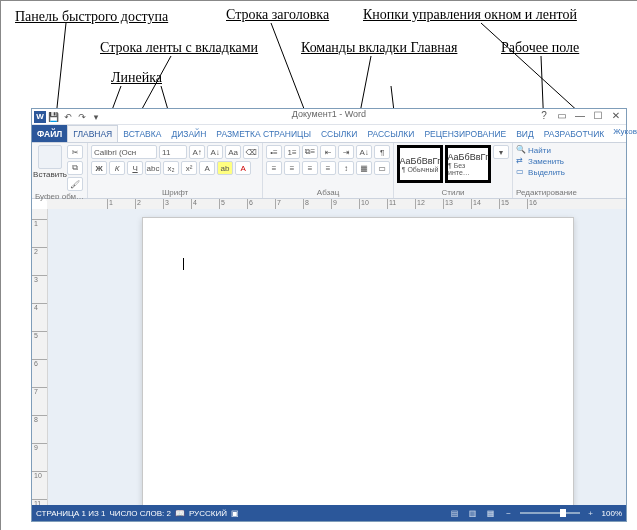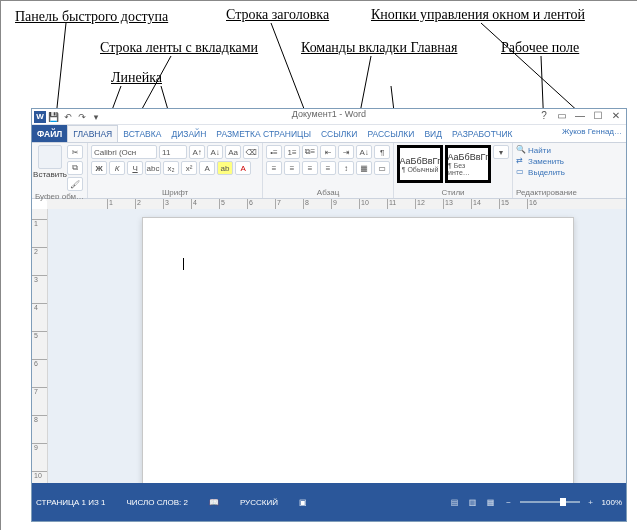--- a/index.html
+++ b/index.html
@@ -42,34 +42,34 @@
   .editing .eico{width:10px;height:10px;display:inline-block}
   .ruler-h{height:13px;background:#f2f2f2;border-bottom:1px solid #d5d5d5;position:relative;margin-left:15px}
   .ruler-h .tick{position:absolute;top:0;height:100%;border-left:1px solid #aaa}
   .ruler-h .num{position:absolute;top:0;font-size:7px;color:#777}
   .workarea{position:absolute;left:0;right:0;top:100px;bottom:14px;background:#e9eff6;overflow:hidden}
   .ruler-v{position:absolute;left:0;top:0;bottom:0;width:15px;background:#f2f2f2;border-right:1px solid #d5d5d5}
   .ruler-v .tick{position:absolute;left:0;width:100%;border-top:1px solid #aaa}
   .ruler-v .num{position:absolute;left:2px;font-size:7px;color:#777}
   .page{position:absolute;left:110px;top:8px;width:430px;height:560px;background:#fff;border:1px solid #c8c8c8;box-shadow:0 2px 6px rgba(0,0,0,.15)}
   .cursor{position:absolute;left:40px;top:40px;width:1px;height:12px;background:#000}
-  .status{position:absolute;left:0;right:0;bottom:0;height:14px;background:#2b579a;color:#fff;display:flex;align-items:center;font-size:8px;padding:12px 4px;gap:21px}
+  .status{position:absolute;left:0;right:0;bottom:0;height:14px;background:#2b579a;color:#fff;display:flex;align-items:center;font-size:8px;padding:1px 4px;gap:4px}
   .status .seg{white-space:nowrap;display:inline-flex;align-items:center;gap:4px}
   .status .right{margin-left:auto;display:flex;align-items:center;gap:4px}
   .status .vbtn{width:14px;height:10px;display:inline-flex;align-items:center;justify-content:center;color:#d9e3f0}
   .status .slider{width:60px;height:2px;background:#8fa9c8;position:relative}
   .status .slider .thumb{position:absolute;left:40px;top:-3px;width:6px;height:8px;background:#fff}
 </style>
 </head>
 <body>
 <div class="stage">
 
 <div class="annot" style="left:14px;top:8px">Панель быстрого доступа</div>
 <div class="annot" style="left:225px;top:6px">Строка заголовка</div>
-<div class="annot" style="left:370px;top:6px">Кнопки управления окном и лентой</div>
+<div class="annot" style="left:362px;top:6px">Кнопки управления окном и лентой</div>
 
 <div class="annot" style="left:99px;top:39px">Строка ленты с вкладками</div>
 <div class="annot" style="left:300px;top:39px">Команды вкладки Главная</div>
 <div class="annot" style="left:500px;top:39px">Рабочее поле</div>
 
 <div class="annot" style="left:110px;top:69px">Линейка</div>
 
 <svg class="arrows" viewBox="0 0 637 530">
   <defs>
         <marker id="ah" viewBox="0 0 10 10" refX="9" refY="5" markerWidth="6" markerHeight="6" orient="auto">
@@ -106,20 +106,21 @@
   </div>
 
   <div class="tabs">
     <div class="tab file">ФАЙЛ</div>
     <div class="tab active">ГЛАВНАЯ</div>
     <div class="tab">ВСТАВКА</div>
     <div class="tab">ДИЗАЙН</div>
     <div class="tab">РАЗМЕТКА СТРАНИЦЫ</div>
     <div class="tab">ССЫЛКИ</div>
     <div class="tab">РАССЫЛКИ</div>
+    <div class="tab">РЕЦЕНЗИРОВАНИЕ</div>
     <div class="tab">ВИД</div>
     <div class="tab">РАЗРАБОТЧИК</div>
     <div class="user">Жуков Геннад…</div>
   </div>
 
   <div class="ribbon">
     <div class="group">
       <div class="body">
         <div class="big">
           <div class="ico"></div>

